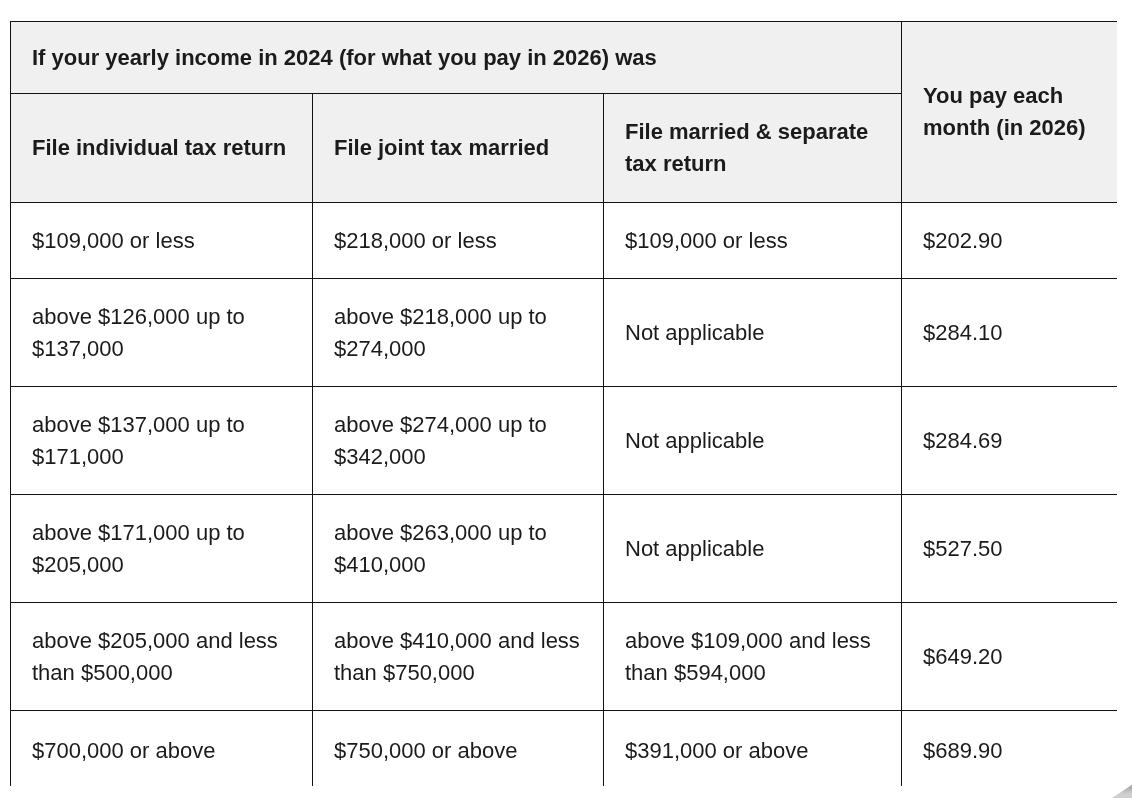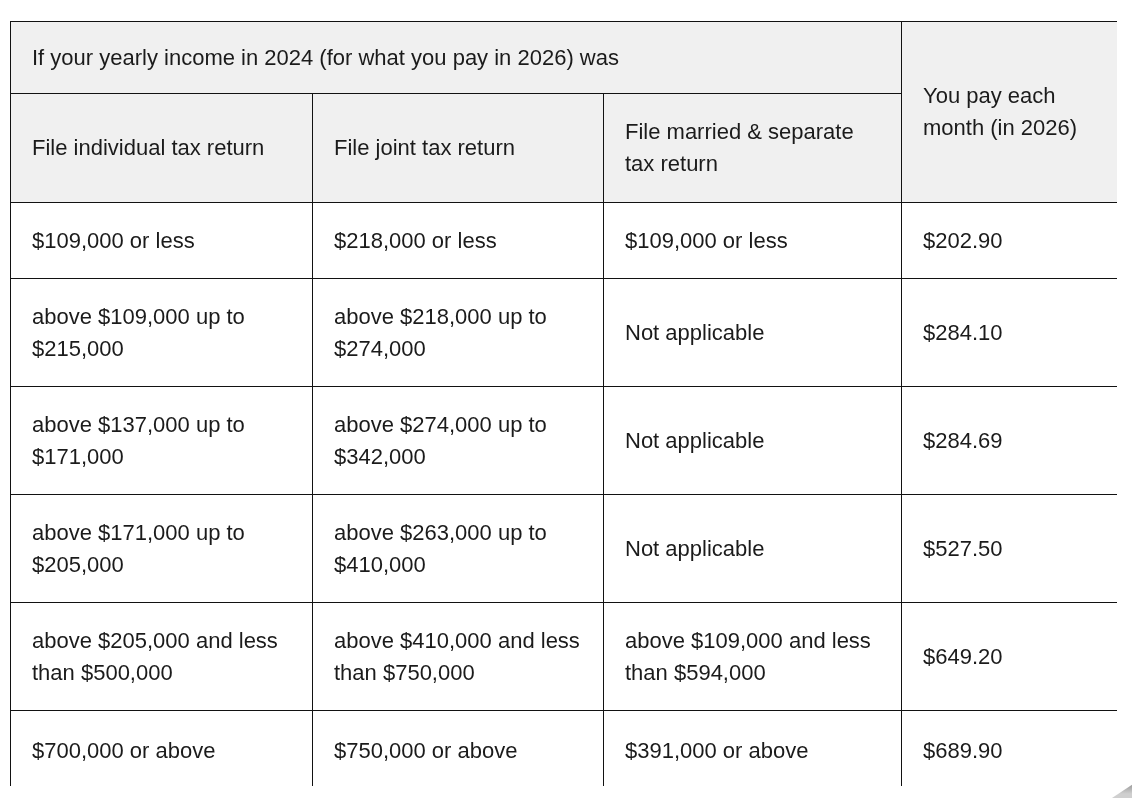--- a/index.html
+++ b/index.html
@@ -44,21 +44,21 @@
     border: 1.5px solid var(--border-color);
     padding: 2px 21px;
     vertical-align: middle;
     text-align: left;
     font-size: 22px;
     line-height: 32px;
     font-weight: 400;
   }
   thead th {
     background: var(--header-bg);
-    font-weight: 400;
+    font-weight: 700;
   }
   tbody td {
     background: var(--body-bg);
   }
   thead tr:nth-child(1) { height: 72px; }
   thead tr:nth-child(2) { height: 109px; }
   tbody tr { height: 108px; }
   tbody tr:nth-child(1) { height: 76px; }
   tbody tr:nth-child(6) { height: 80px; }
   .txt { display: inline-block; }
@@ -88,33 +88,33 @@
       <tr>
         <th colspan="3">
           <span class="txt">If your yearly income in 2024 (for what you pay in 2026) was</span>
         </th>
         <th rowspan="2">
           <span class="txt pay-txt">You pay each month (in 2026)</span>
         </th>
       </tr>
       <tr id="filing-header-row">
           <th><span class="txt">File individual tax return</span></th>
-          <th><span class="txt">File joint tax return</span></th>
+          <th><span class="txt">File joint tax married</span></th>
           <th><span class="txt">File married &amp; separate tax return</span></th>
         </tr>
     </thead>
     <tbody id="table-body">
         <tr>
           <td><span class="txt">$109,000 or less</span></td>
           <td><span class="txt">$218,000 or less</span></td>
           <td><span class="txt">$109,000 or less</span></td>
           <td><span class="txt">$202.90</span></td>
         </tr>
         <tr>
-          <td><span class="txt">above $109,000 up to $215,000</span></td>
+          <td><span class="txt">above $126,000 up to $137,000</span></td>
           <td><span class="txt">above $218,000 up to $274,000</span></td>
           <td><span class="txt">Not applicable</span></td>
           <td><span class="txt">$284.10</span></td>
         </tr>
         <tr>
           <td><span class="txt">above $137,000 up to $171,000</span></td>
           <td><span class="txt">above $274,000 up to $342,000</span></td>
           <td><span class="txt">Not applicable</span></td>
           <td><span class="txt">$284.69</span></td>
         </tr>

